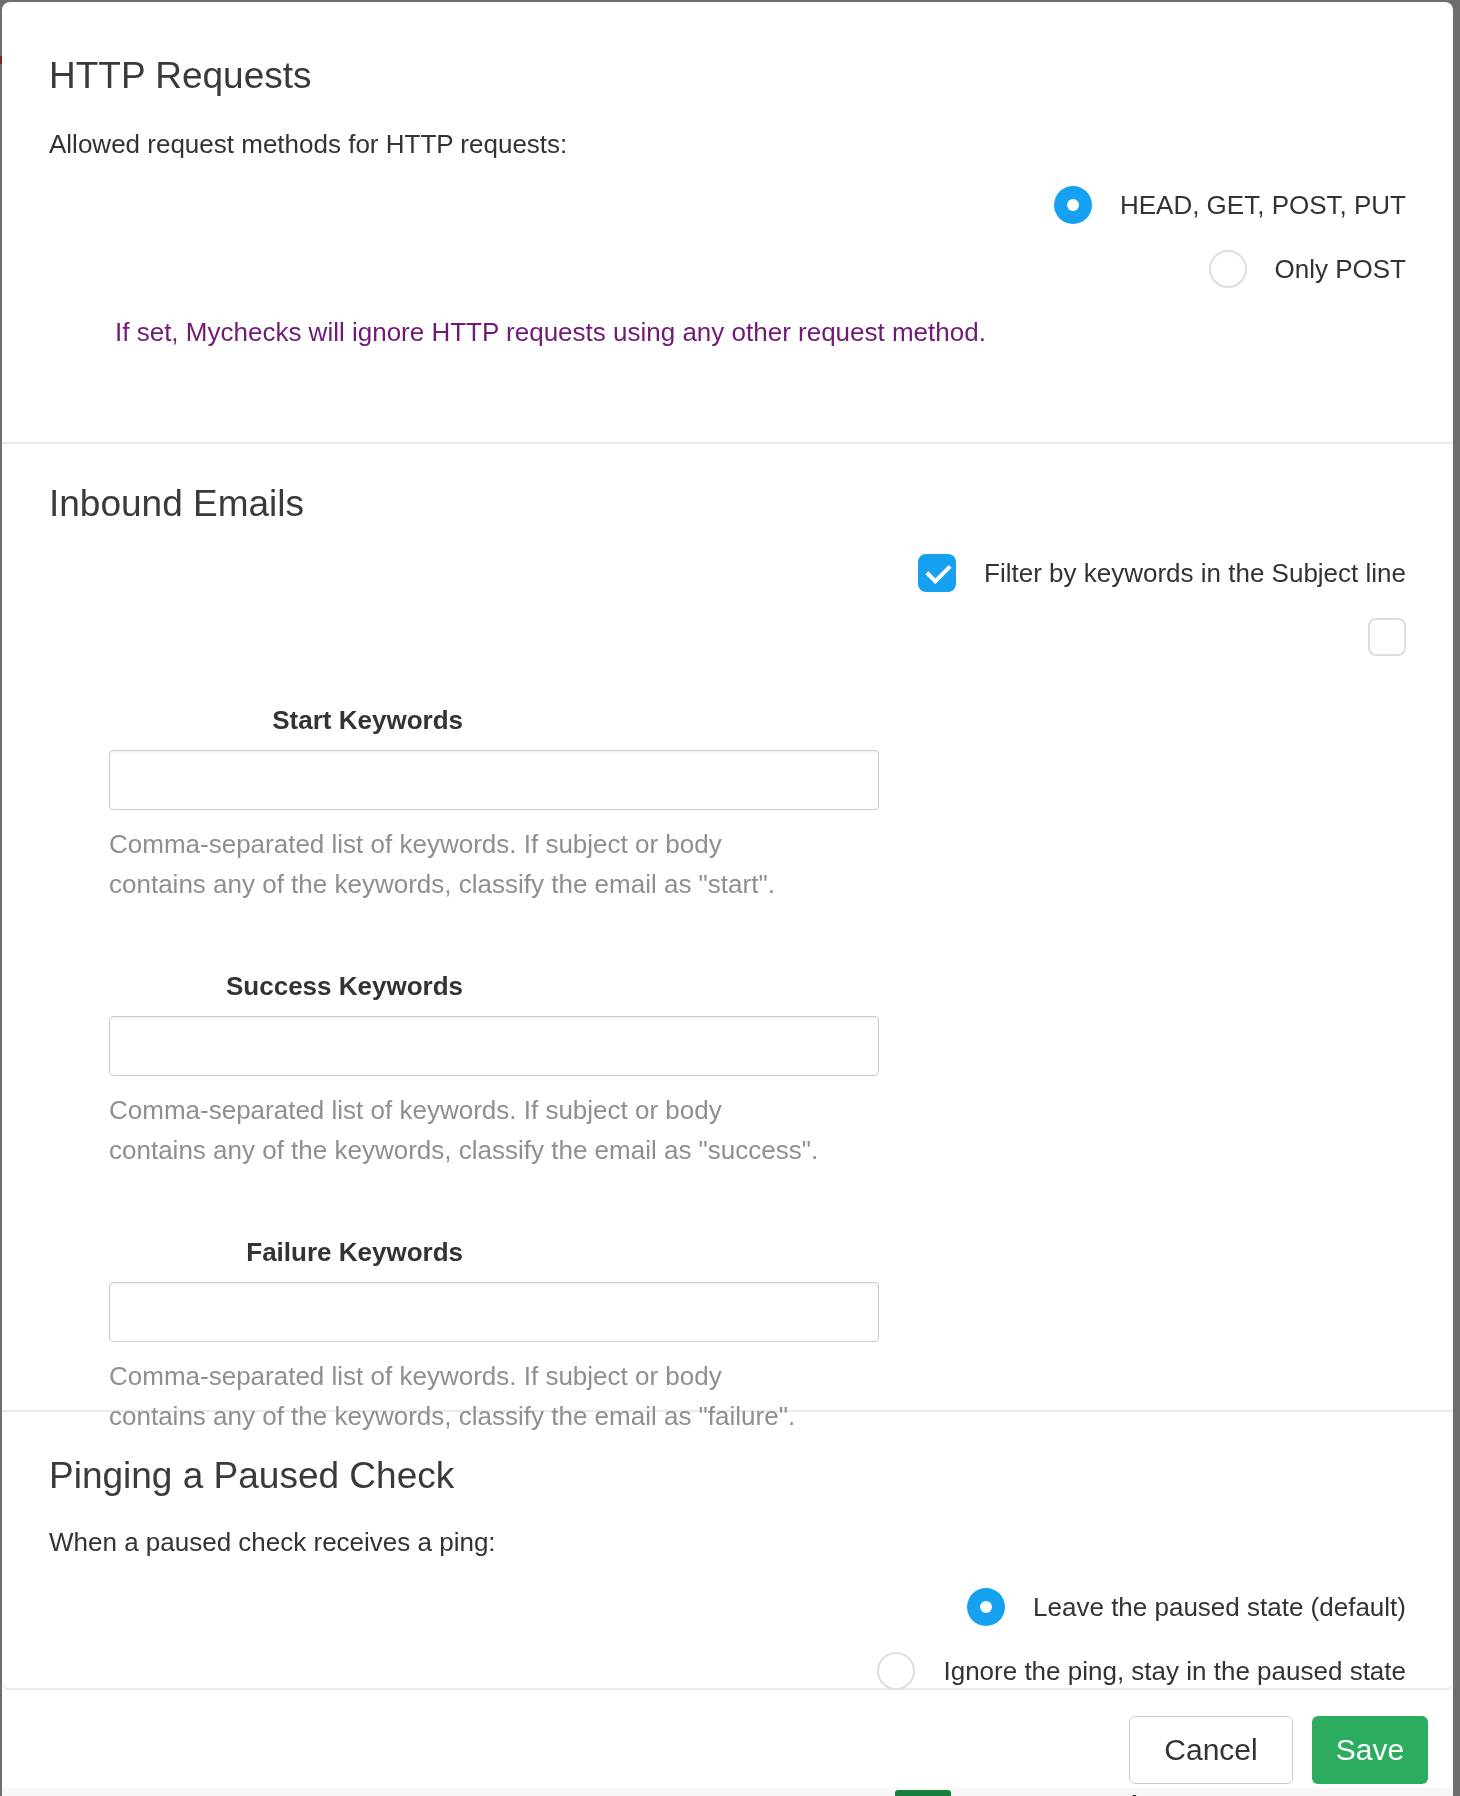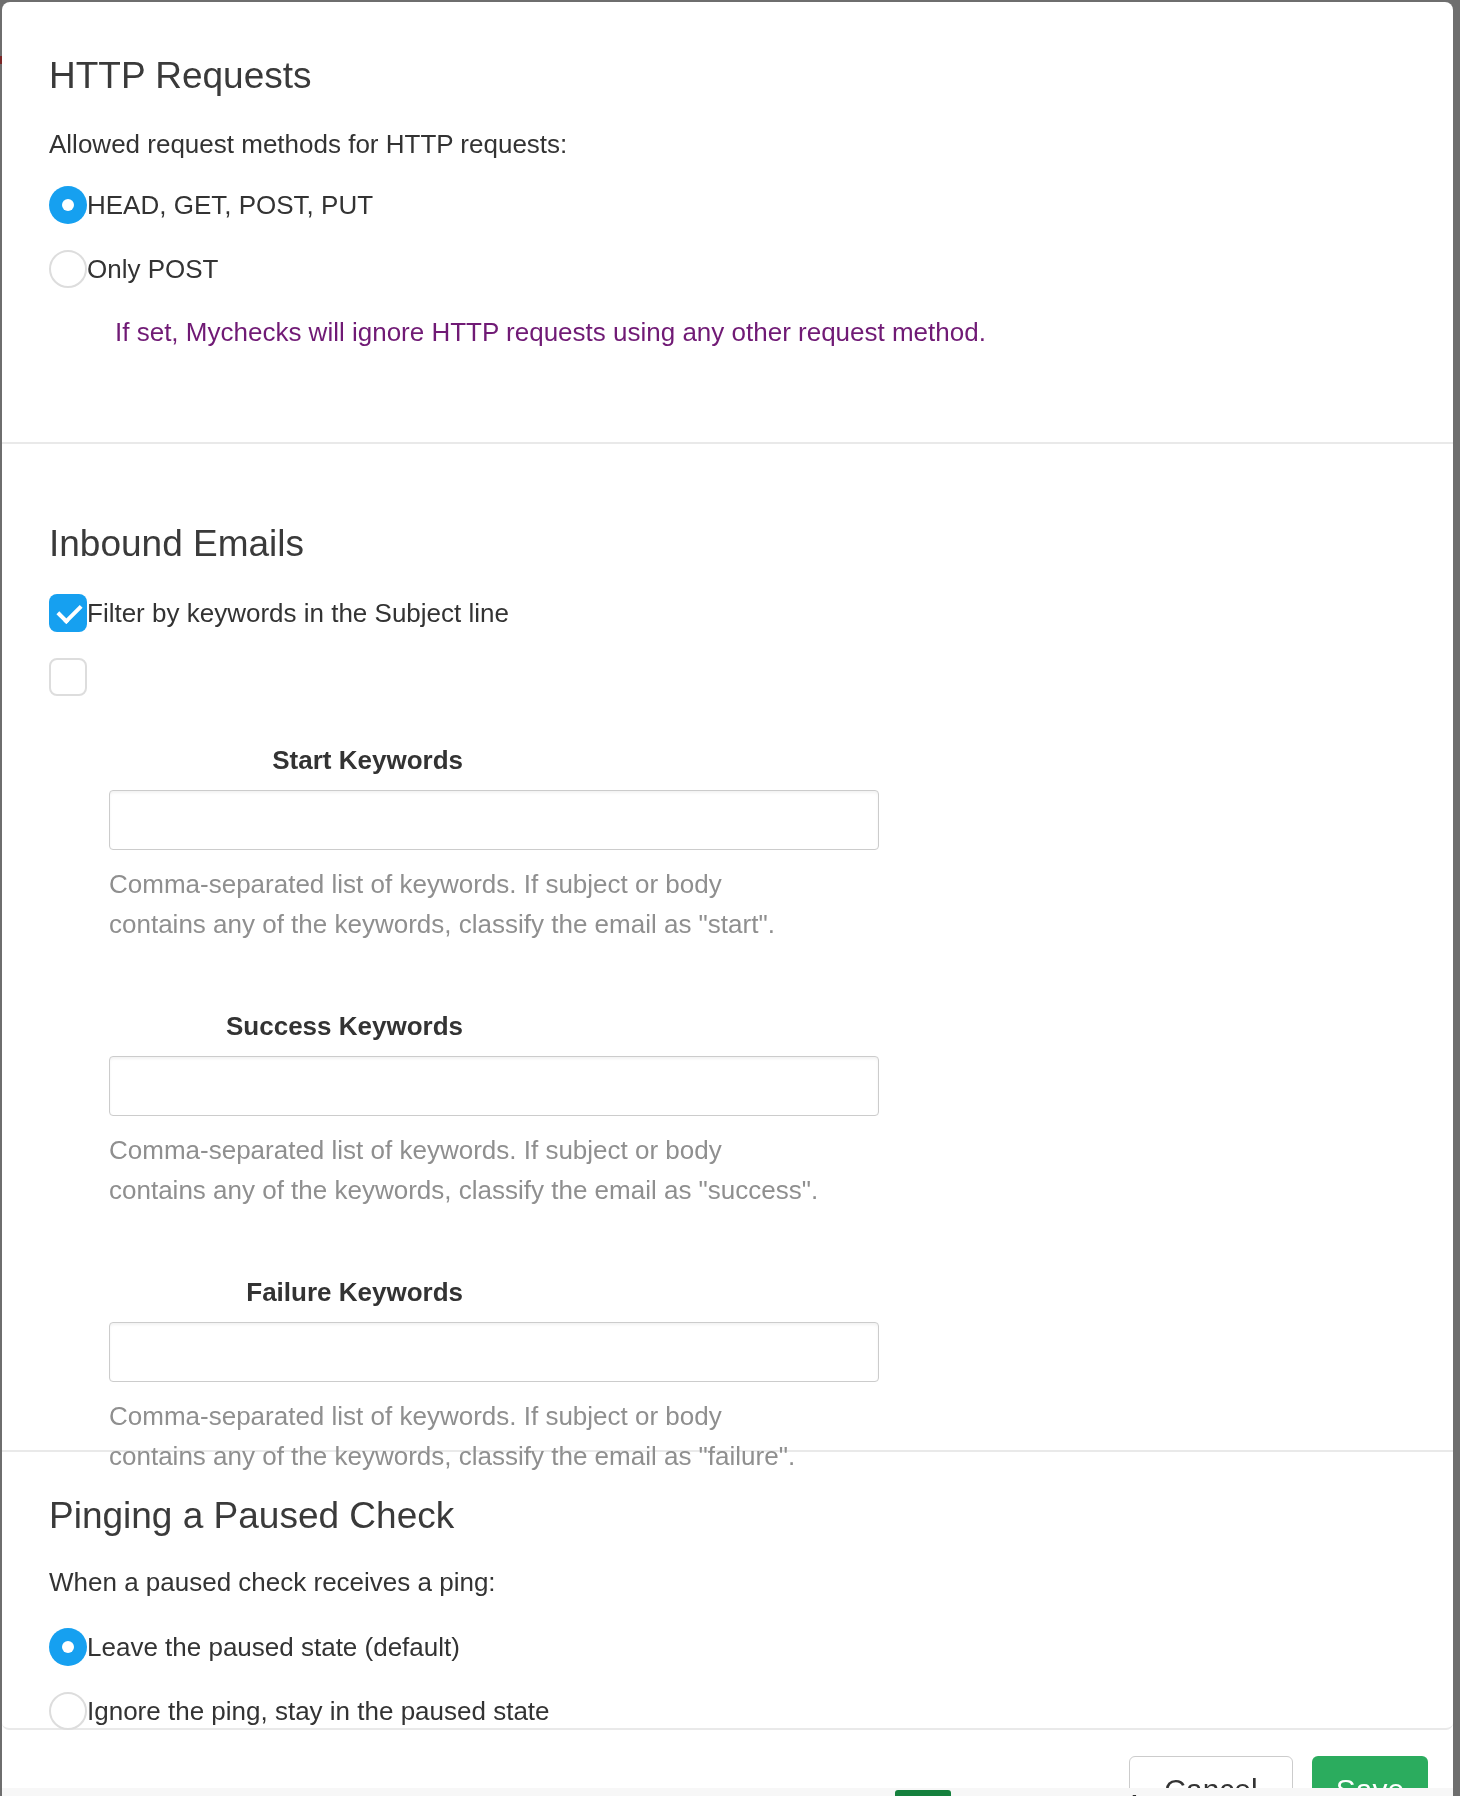--- a/index.html
+++ b/index.html
@@ -20,38 +20,38 @@
     background:#ffffff;
     border-radius:8px 8px 0 0;
     overflow:hidden;
   }
 
   .section {
     padding-left:47px; padding-right:47px;
     border-bottom:2px solid #e9e9e9;
   }
   .section-http    { height:442px; padding-top:52px; }
-  .section-inbound { height:968px; padding-top:38px;margin-top:40px; }
+  .section-inbound { height:968px; padding-top:38px; }
   .section-pinging { height:278px; padding-top:42px;border-radius:7px; }
 
   h2.sec-title {
     font-size:37px; font-weight:400; color:#3a3a3a;
     line-height:44px; margin:0 0 28px 0;
   }
   .section-http h2.sec-title { margin-bottom:30px; }
 
   .sec-subtitle {
     font-size:26px; color:#333; line-height:32px; margin:0 0 26px 0;
   }
   .section-pinging .sec-subtitle { margin-bottom:30px; }
 
   .opt-row, .chk-row {
-    display:flex; align-items:center; 
+    display:flex; align-items:center; gap:28px;
     margin-bottom:26px;
-    font-size:26px; color:#333;
+    font-size:26px; color:#333;justify-content:flex-end;
   }
 
   
   .radio {
     width:38px; height:38px; flex:none;
     border-radius:50%;
     background:#fff; border:2px solid #ddd;
     position:relative;
   }
   .radio.checked { background:#16a0f0; border:none; }

